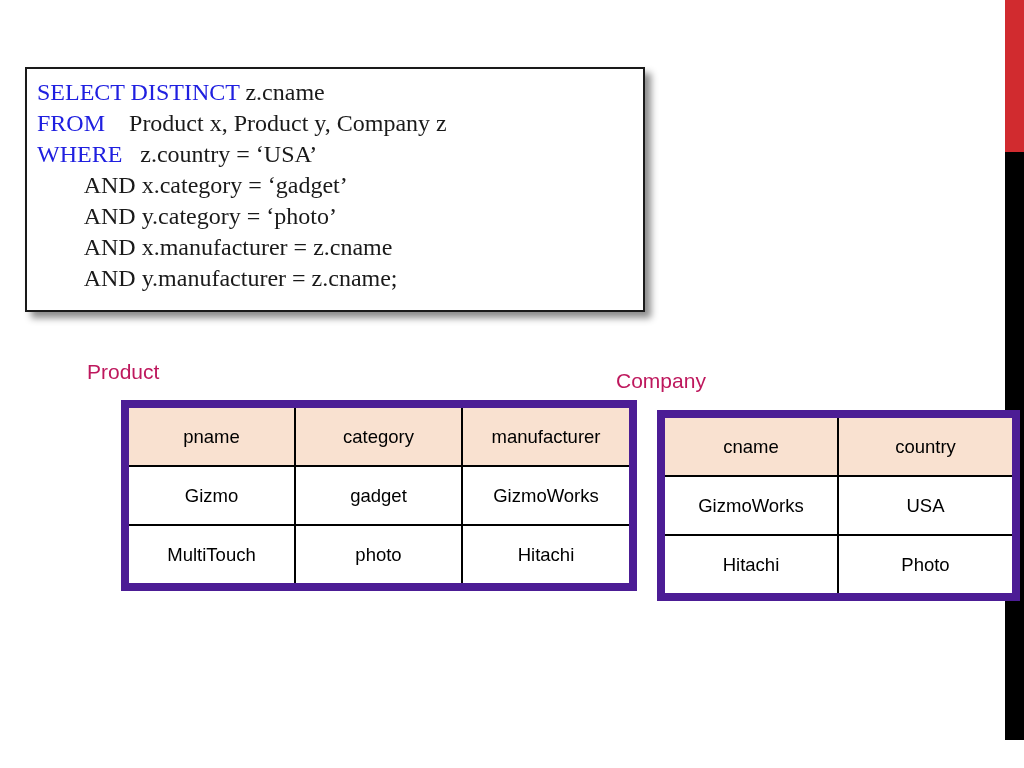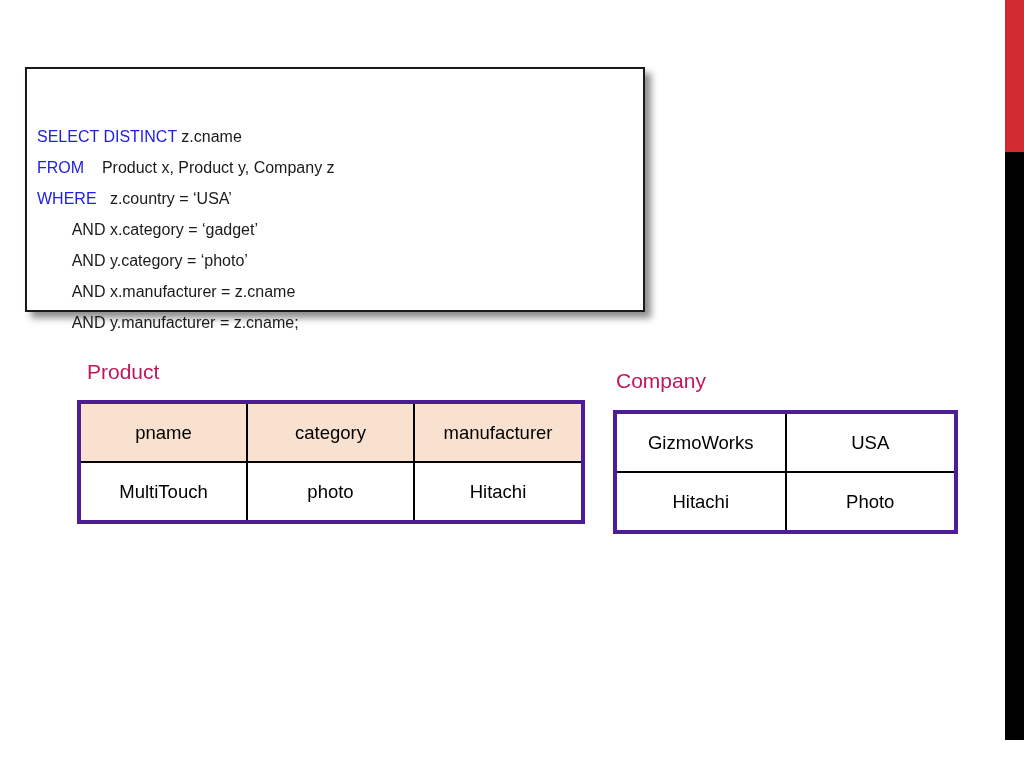--- a/index.html
+++ b/index.html
@@ -66,26 +66,25 @@
     width: 620px;
     height: 245px;
     background: #ffffff;
     border: 2px solid #1a1a1a;
     box-sizing: border-box;
     box-shadow: 6px 6px 7px rgba(0,0,0,0.45);
     z-index: 2;
     padding: 8px 0 0 10px;
   }
   .code-lines {
-    font-family: Liberation Sans, sans-serif;
-    font-size: 16px;
+    font-family: Liberation Serif, serif;
+    font-size: 24px;
     line-height: 31px;
     color: #1a1a1a;
     white-space: pre;
-    margin-top: 44px;
   }
   .code-line {
     white-space: pre;
   }
   .kw {
     color: #2020E0;
   }
 
   
   .tbl-caption {
@@ -95,23 +94,24 @@
     color: #be185d;
     white-space: nowrap;
   }
   .caption-product { left: 87px; top: 360px; }
   .caption-company { left: 616px; top: 369px; }
 
   
   .data-table {
     position: absolute;
     border-collapse: collapse;
-    border: 4px solid #4c1d95;
+    border: 8px solid #4c1d95;
     background: #ffffff;
     table-layout: fixed;
+    margin-left: 44px;
   }
   .data-table td {
     border: 2px solid #000000;
     text-align: center;
     vertical-align: middle;
     font-family: "Liberation Sans", sans-serif;
     font-size: 18.5px;
     color: #000000;
     padding: 0;
     background: #ffffff;
@@ -157,31 +157,40 @@
   <div class="tbl-caption caption-product">Product</div>
 
   <table class="data-table" id="product-table">
     <tbody>
       <tr class="header-row">
         <td class="col-pname">pname</td>
         <td class="col-category">category</td>
         <td class="col-manufacturer">manufacturer</td>
       </tr>
       <tr>
+        <td>Gizmo</td>
+        <td>gadget</td>
+        <td>GizmoWorks</td>
+      </tr>
+      <tr>
         <td>MultiTouch</td>
         <td>photo</td>
         <td>Hitachi</td>
       </tr>
     </tbody>
   </table>
 
   <div class="tbl-caption caption-company">Company</div>
 
   <table class="data-table" id="company-table">
     <tbody>
+      <tr class="header-row">
+        <td class="col-cname">cname</td>
+        <td class="col-country">country</td>
+      </tr>
       <tr>
         <td>GizmoWorks</td>
         <td>USA</td>
       </tr>
       <tr>
         <td>Hitachi</td>
         <td>Photo</td>
       </tr>
     </tbody>
   </table>

